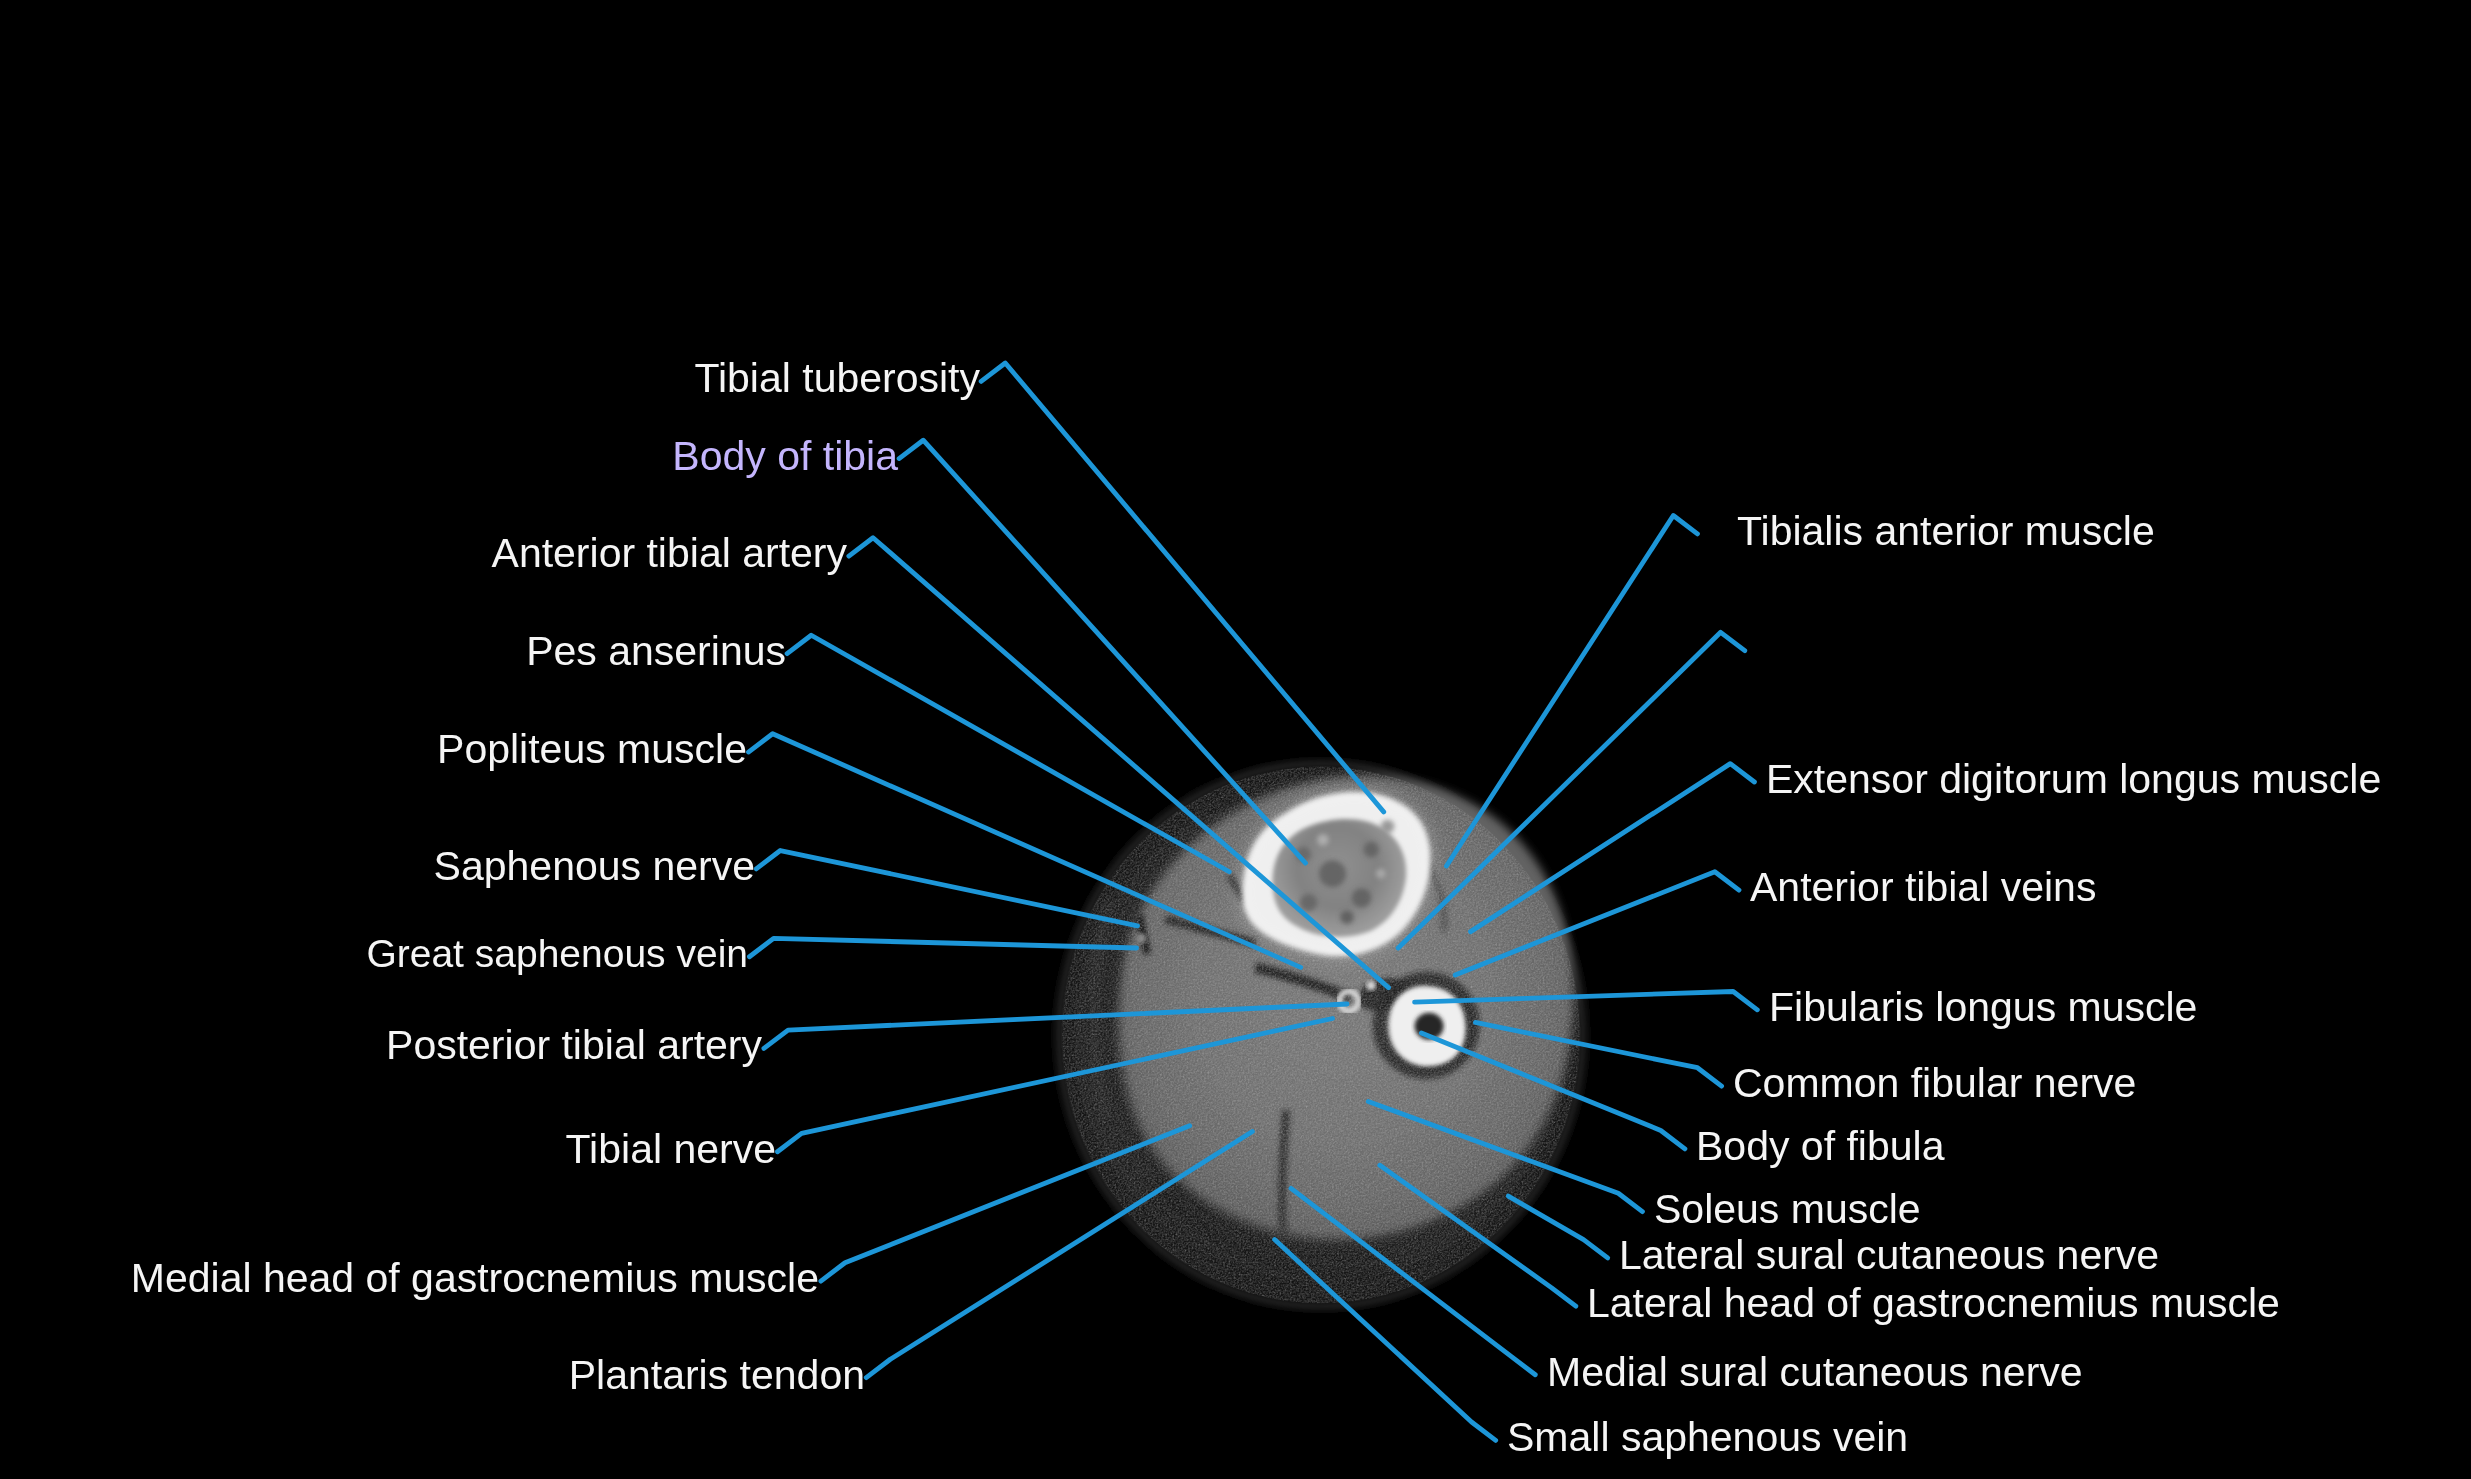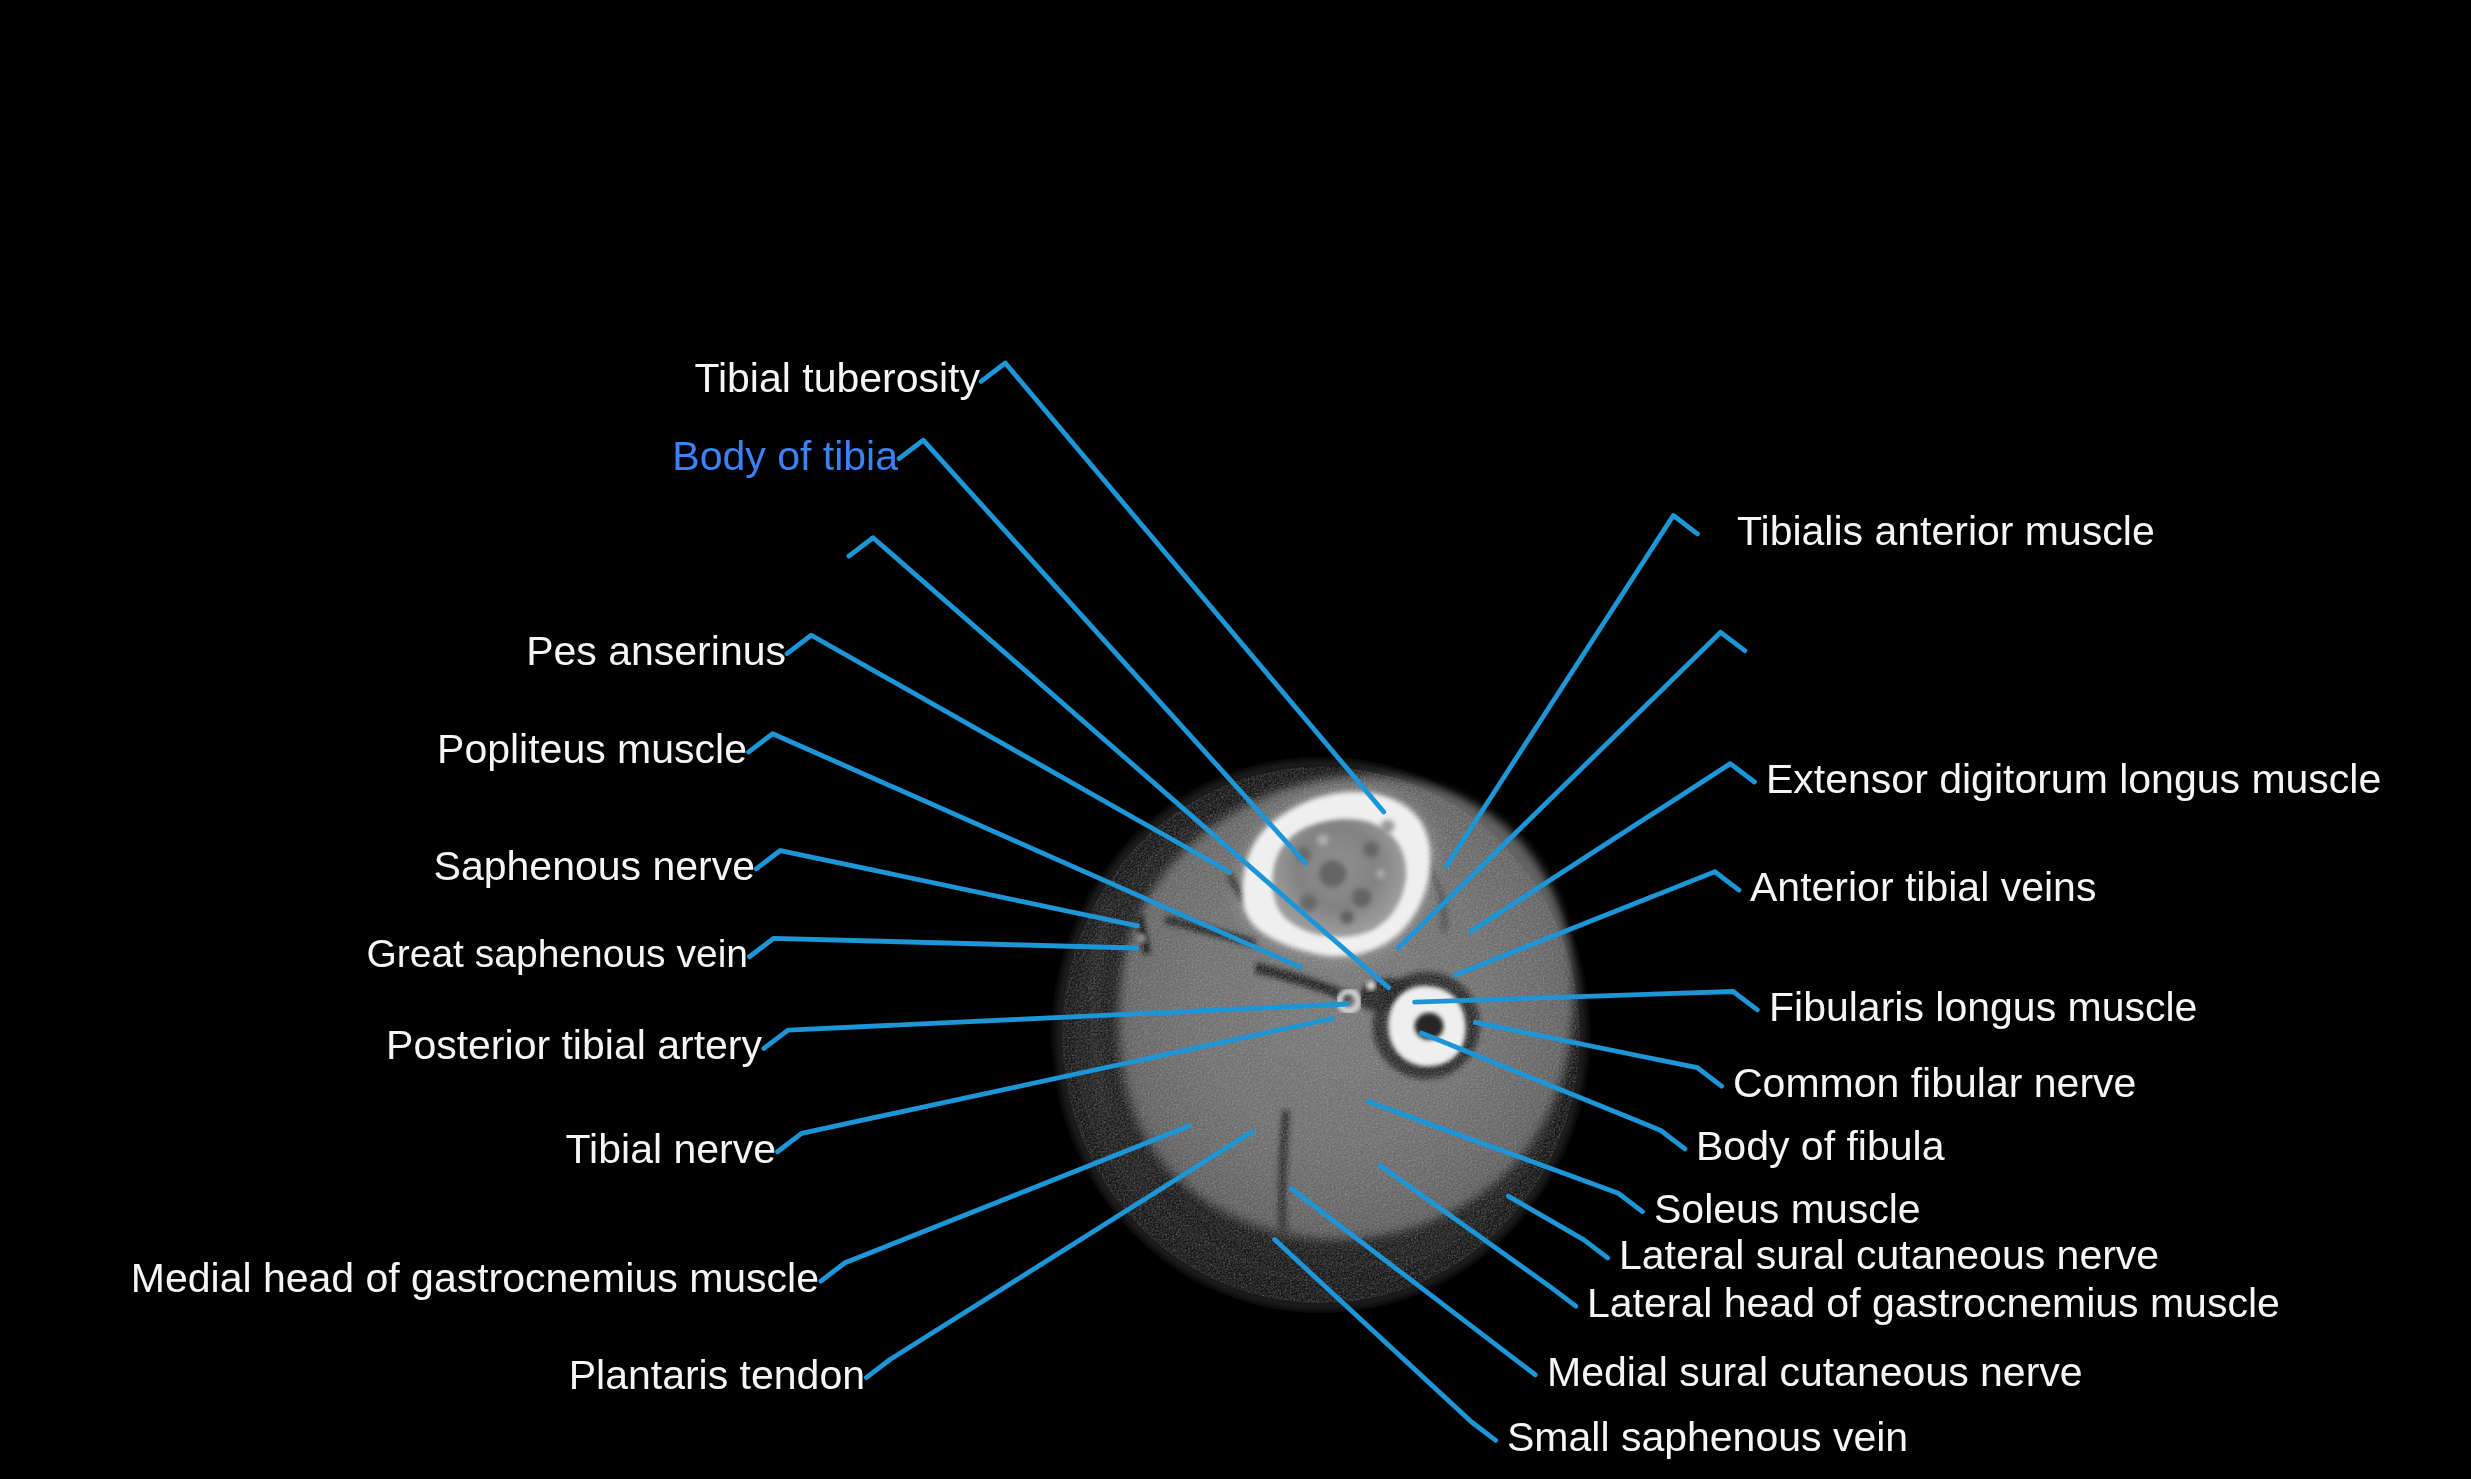--- a/index.html
+++ b/index.html
@@ -141,21 +141,22 @@
         <polyline points="1701,1255 1676,1236 1417,1141" fill="none" stroke="#1d96d8" stroke-width="5" stroke-linecap="round" stroke-linejoin="round"></polyline>
         <polyline points="1665,1303 1640,1284 1562,1239" fill="none" stroke="#1d96d8" stroke-width="5" stroke-linecap="round" stroke-linejoin="round"></polyline>
         <polyline points="1632,1353 1607,1334 1429,1207" fill="none" stroke="#1d96d8" stroke-width="5" stroke-linecap="round" stroke-linejoin="round"></polyline>
         <polyline points="1590,1424 1565,1405 1337,1231" fill="none" stroke="#1d96d8" stroke-width="5" stroke-linecap="round" stroke-linejoin="round"></polyline>
         <polyline points="1549,1492 1524,1473 1320,1284" fill="none" stroke="#1d96d8" stroke-width="5" stroke-linecap="round" stroke-linejoin="round"></polyline>
       </g>
   </svg>
 
   <div id="labels-layer">
       <div class="label left" style="top: 355px; right: 1502px; color: rgb(245, 245, 245); font-size: 41px;">Tibial tuberosity</div>
-      <div class="label left" style="top: 433px; right: 1584px; color: #3b82f6; font-size: 41px;">Body of tibia</div>
+      <div class="label left" style="top: 433px; right: 1584px; color: #c4b5fd; font-size: 41px;">Body of tibia</div>
+      <div class="label left" style="top: 530px; right: 1635px; color: rgb(245, 245, 245); font-size: 41px;">Anterior tibial artery</div>
       <div class="label left" style="top: 628px; right: 1696px; color: rgb(245, 245, 245); font-size: 41px;">Pes anserinus</div>
       <div class="label left" style="top: 726px; right: 1735px; color: rgb(245, 245, 245); font-size: 41px;">Popliteus muscle</div>
       <div class="label left" style="top: 843px; right: 1727px; color: rgb(245, 245, 245); font-size: 41px;">Saphenous nerve</div>
       <div class="label left" style="top: 931px; right: 1734px; color: rgb(245, 245, 245); font-size: 39px;">Great saphenous vein</div>
       <div class="label left" style="top: 1022px; right: 1720px; color: rgb(245, 245, 245); font-size: 41px;">Posterior tibial artery</div>
       <div class="label left" style="top: 1126px; right: 1706px; color: rgb(245, 245, 245); font-size: 41px;">Tibial nerve</div>
       <div class="label left" style="top: 1255px; right: 1663px; color: rgb(245, 245, 245); font-size: 41px;">Medial head of gastrocnemius muscle</div>
       <div class="label left" style="top: 1352px; right: 1617px; color: rgb(245, 245, 245); font-size: 41px;">Plantaris tendon</div>
       <div class="label right" style="top: 508px; left: 1709px; color: rgb(245, 245, 245); font-size: 41px; margin-left: 28px;">Tibialis anterior muscle</div>
       <div class="label right" style="top: 756px; left: 1766px; color: rgb(245, 245, 245); font-size: 41px;">Extensor digitorum longus muscle</div>

